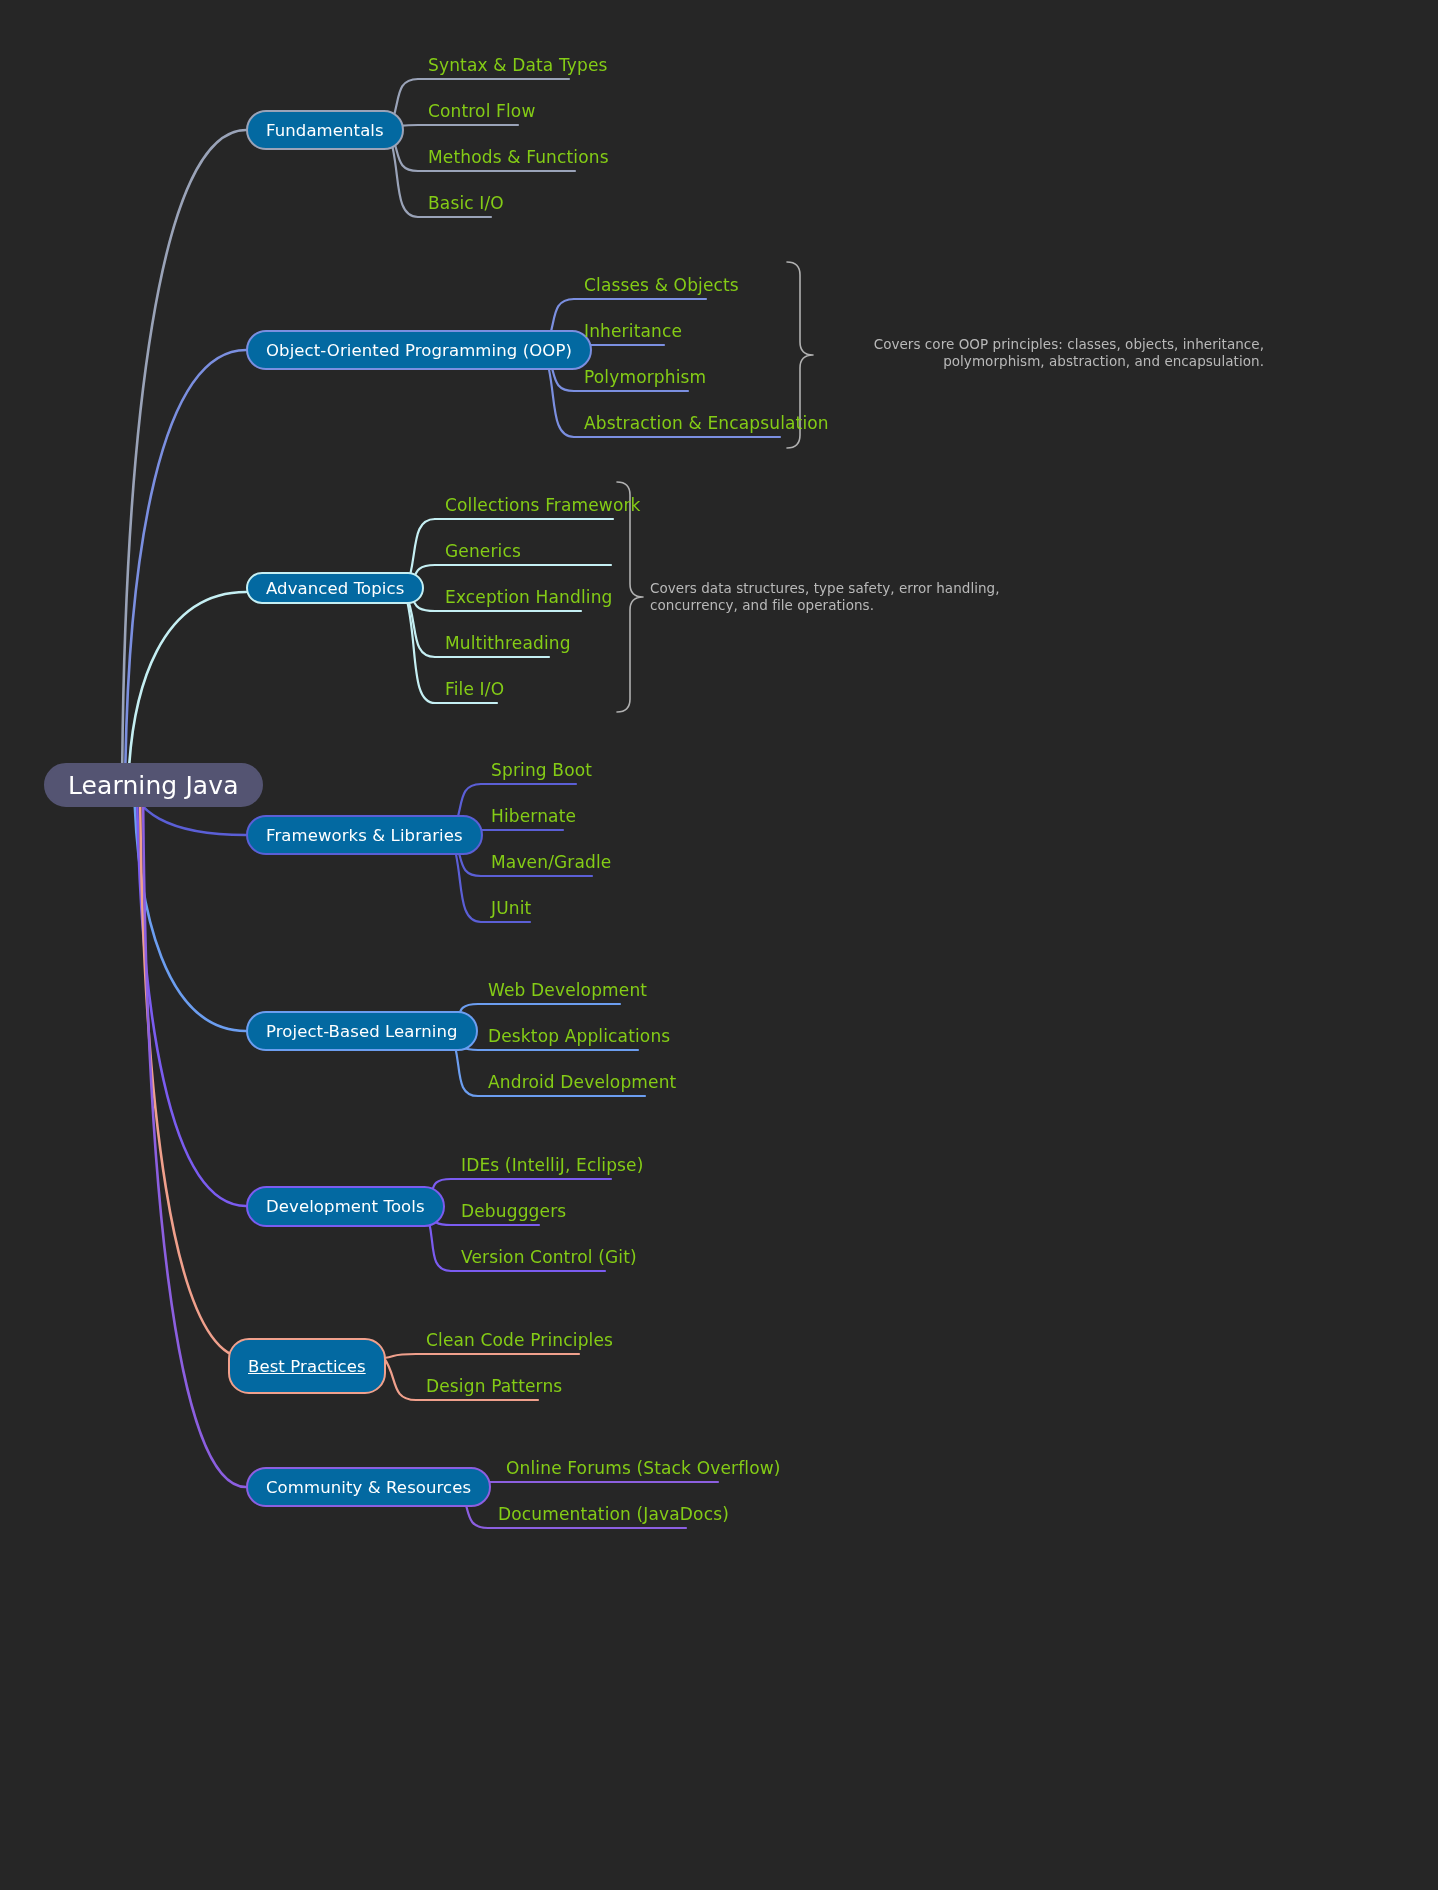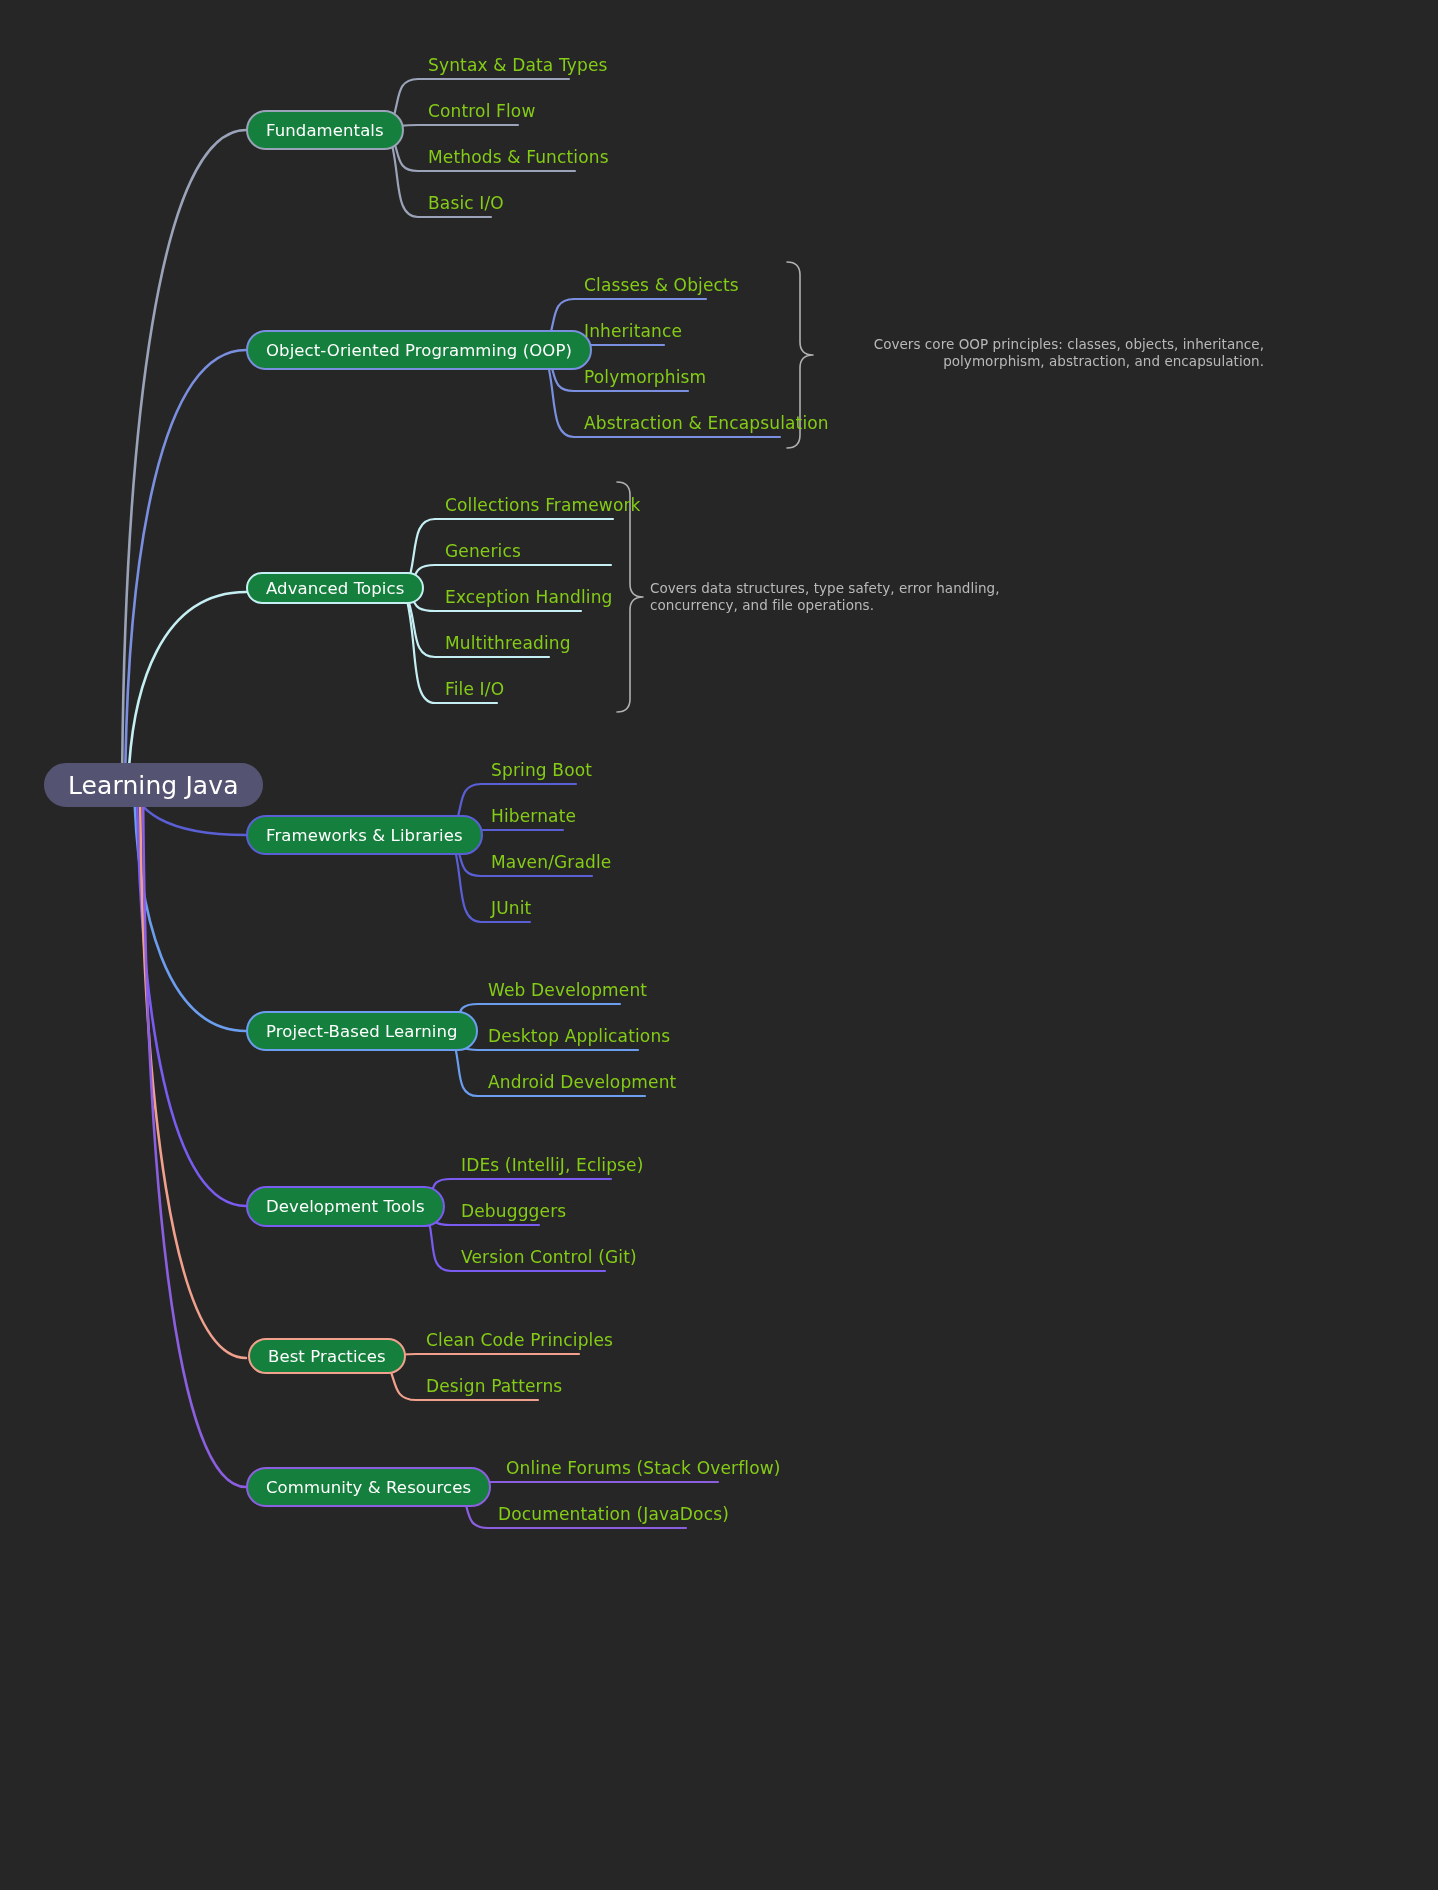--- a/index.html
+++ b/index.html
@@ -23,21 +23,21 @@
     height: 1890px;
     pointer-events: none;
   }
   .node {
     position: absolute;
     box-sizing: border-box;
     display: flex;
     align-items: center;
     justify-content: center;
     border-radius: 22px;
-    background: #15803d;
+    background: #0369a1;
     color: #ffffff;
     white-space: nowrap;
     letter-spacing: 0.1px;
   }
   .node.root {
     background: #545472;
     border: 2px solid #545472;
     font-size: 25px;
     border-radius: 26px;
     padding: 0 22px;
@@ -165,20 +165,20 @@
       <div class="leaf" style="left: 491px; top: 852px;">Maven/Gradle</div>
       <div class="leaf" style="left: 491px; top: 898px;">JUnit</div>
       <div class="node branch" style="left: 246px; top: 1011px; min-width: 208px; height: 40px; border-color: rgb(108, 158, 240);">Project-Based Learning</div>
       <div class="leaf" style="left: 488px; top: 980px;">Web Development</div>
       <div class="leaf" style="left: 488px; top: 1026px;">Desktop Applications</div>
       <div class="leaf" style="left: 488px; top: 1072px;">Android Development</div>
       <div class="node branch" style="left: 246px; top: 1186px; min-width: 182px; height: 41px; border-color: rgb(123, 92, 240);">Development Tools</div>
       <div class="leaf" style="left: 461px; top: 1155px;">IDEs (IntelliJ, Eclipse)</div>
       <div class="leaf" style="left: 461px; top: 1201px;">Debugggers</div>
       <div class="leaf" style="left: 461px; top: 1247px;">Version Control (Git)</div>
-      <div class="node branch" style="left: 248px; top: 1338px; min-width: 142px; height: 36px; border-color: rgb(240, 160, 140);">Best Practices</div>
+      <div class="node branch" style="left: 228px; top: 1338px; min-width: 142px; height: 56px; border-color: rgb(240, 160, 140); text-decoration: underline;">Best Practices</div>
       <div class="leaf" style="left: 426px; top: 1330px;">Clean Code Principles</div>
       <div class="leaf" style="left: 426px; top: 1376px;">Design Patterns</div>
       <div class="node branch" style="left: 246px; top: 1467px; min-width: 216px; height: 40px; border-color: rgb(140, 95, 224);">Community &amp; Resources</div>
       <div class="leaf" style="left: 506px; top: 1458px;">Online Forums (Stack Overflow)</div>
       <div class="leaf" style="left: 498px; top: 1504px;">Documentation (JavaDocs)</div>
     </div>
 </div>
 
 </body></html>

